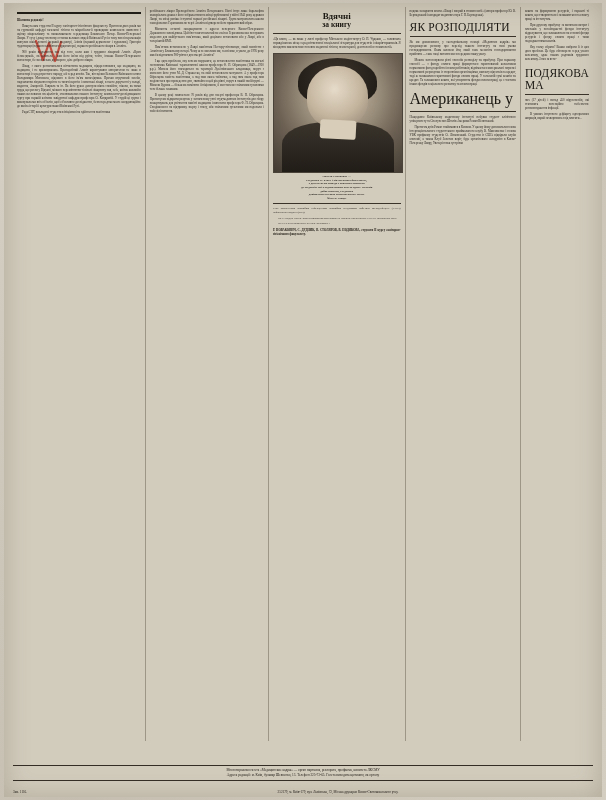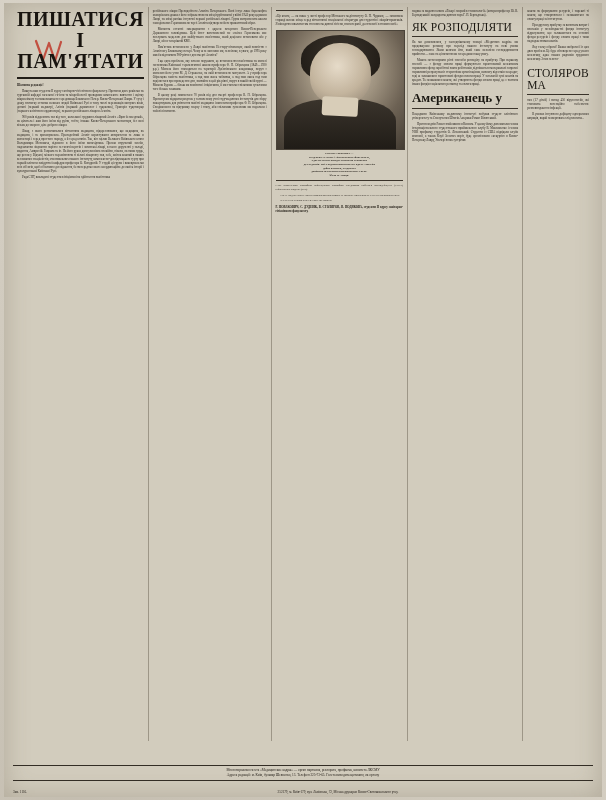--- a/index.html
+++ b/index.html
@@ -138,22 +138,22 @@
   
   .bighead{
     font-weight:normal;
     font-size:11.5px;
     line-height:1.05;
     color:#1b1812;
     margin:2px 0 3px 0;
     letter-spacing:0.2px;
   }
   .midhead{
-    font-weight:bold;
-    font-size:13px;
+    font-weight:normal;
+    font-size:16px;
     line-height:1.05;
     color:#1b1812;
     margin:5px 0 3px 0;
   }
 
   
   .byline{
     font-size:3px;
     font-weight:bold;
     line-height:1.3;
@@ -193,24 +193,20 @@
 <div class="page">
   <div class="paper">
 
     <svg class="marker" viewBox="0 0 36 26">
       <path d="M2,3 L9,22 L15,5 L21,23 L27,4" fill="none" stroke="#c0392b" stroke-width="2.2" stroke-linecap="round" stroke-linejoin="round" opacity="0.85"></path>
     </svg>
 
     <div class="cols">
 
       <div class="col c1">
-        <div class="masthead-title">
-          <span>ПИШАТИСЯ</span>
-          <span class="l2">І ПАМ'ЯТАТИ</span>
-        </div>
         <div class="rule-thick"></div>
         <div class="txt">
           <p class="bold" style="text-indent:0">Шановна редакціє!</p>
           <p>Пишуть вам студенти II курсу санітарно-гігієнічного факультету. Протягом двох років ми на гуртковій кафедрі загальної гігієни та мікробіології проводимо комплексне вивчення і оцінку мікроклімату та навколишнього середовища Ближнього Печер. Києво-Печерської Лаври. У суху і дощу спочатку останки великих людей Київської Русі в тому числі переможців минулих віків, донині (перший медиатр), Аліпія (перший дерматолог і художник), Григорія чудотворця (першого клінічного ординатора), першого російського лікаря в Агапіта.</p>
           <p>900 років віддаляють нас від того, коли жив і трудився лікарний Агапіт. «Врач безмездный», як цілитель і жив його ім'ям від руїни, тобто, інакше Києво-Печерського монастиря, без волі візьме до хворого, ціле доброго лікаря.</p>
           <p>Лікар, з якого розпочиналася вітчизняна медицина, підкреслювався, що медицина, як медицина, і не враховувалась. Преподобний Агапіт користувався авторитетом не лише в монастирі і серед простого народу, а й серед князів. Так, він зцілив Великого Київського князя Володимира Мономаха, відомого в його ім'ям винахідника. Прохав втручаний засоби, надсилаючи лікування нарізно за тисячі верстів і латинські лікарі, в нього дорученні у складі, мадонна, Амвросій. Гаврила та ін. На його руках дихнули вікна спокійно, ніколи, як ними грудь, що росли у Відхапі, мілкого перемінюючи ті вільні лікарняну нав, себе, квіток кожний в наших веслованих спеціалістів, очолювальних нашого інституту, комплексно-дослідницького гурту при першій клітини завідуючої кафедри професора О. Кондратій. У студій ці групи і виковувала ми всіх об'єктів, щоб об'єктивно дослідження, безпосередньо маєте координаційне до якоїсь історії і культури нашої Київської Русі.</p>
           <p>Рада СНТ, викладач і студенти в ініціативі на здійснення пам'ятника</p>
         </div>
       </div>
 
@@ -218,20 +214,24 @@
         <div class="txt" style="margin-top:2px">
           <p style="text-indent:0">російського лікаря Преподобного Агапіта Печерського. Нині існує лише барельєфна меморіальна дошка з його зображенням на місці зруйнованої у війні 1941 року церкви в Лаврі, на місці раніше існуючої першої російської лікарні. Група митрополита школи самодіяльних Герасимова по черзі Агапіта відтворено його прижиттєвий образ.</p>
           <p>Минають останні завершування з адреси печерного Києво-Печерського Державного заповідника. Цей бюст виготовлений по ескізах Герасимова має послужить моделлю для майбутнього пам'ятника, який доцільно встановити або у Лаврі, або в теперішній КМІ.</p>
           <p>Пам'ятник встановлено у Лаврі пам'ятник Нестору-літописцю, який повністю з Агапітом у Ближньому печері. Чому ж не мислимо ми, за всіляко, в уваги, до 1995 року мав би відзначити 900-річчя з дня смерті Агапіта?</p>
           <p>І ще одна проблема, яку хочемо порушити, це встановлення пам'ятника на могилі засновника Київської терапевтичної школи професора Ф. П. Образцова (1849—1920 р.р.). Могила його знаходиться на території Лук'янівського кладовища, поруч з могилою його учня М. Д. Стражеска, на якій встановлено монумент. А у професора Образцова замість пам'ятника, а над ним якась табличка, а над ним якась над ним поділяється про проведення дня, звичайно в цей рік рівні, поруч в нашій своїй групі — Миколи Бурова — більш ма поміняти і ініціативна, її ми станемо спільними зусиллями того більше зекавами.</p>
           <p>В цьому році зминається 70 років від дня смерті професора В. П. Образцова. Пропонуємо відкрити рахунок у зазначеному учні студ-медичних інститутів для збору пожертвувань для увічнення пам'яті медицини і виносити професора Ф. П. Образцова. Сподіваємося на підтримку зверху і знизу, аби спільними зусиллями ми подолали і наболілі питання.</p>
         </div>
       </div>
 
       <div class="col c3">
+        <div class="boxhead">
+          <span>Вдячні</span>
+          <small>за книгу</small>
+        </div>
         <div class="rule-thin"></div>
         <div class="txt">
           <p style="text-indent:0">«Ця книга, — як пише у листі професор Мінського медінституту О. П. Чудаков, — заповнила справді вагоме місце серед вітчизняної спеціальної літератури для студентів і лікарів-практиків. Я вів вдячно ввалити тим стосовно медичної гігієни, психотерапії, деонтології в стоматології»</p>
         </div>
 
         <div class="photo">
           <div class="body"></div>
           <div class="hair"></div>
           <div class="face"></div>
           <div class="collar"></div>
@@ -275,21 +275,21 @@
           <p>Протягом днів Роман знайомився в Києвом. У цьому йому допомагали голова інтернаціонального студентського приймального клубу В. Максименко і голова УВК профкому студентів О. Лісковський. Студенти із США відвідали клуби анатомії, а також Клуб Золотих воріт, буде організовано екскурсію в Києво-Печерську Лавру, Увечері юнак зустрічав</p>
         </div>
       </div>
 
       <div class="col c5">
         <div class="txt" style="margin-top:2px">
           <p style="text-indent:0">кошти на формування ресурсів, і нарешті ті кошти, що створюються і залишаються на оплату праці за інститутом.</p>
           <p>При другому прибутку за винятком витрат і платежів у позабюджетні фонди інституту відрахування, що залишаються на основні фонди ресурсів і фонду оплати праці з тими надходженнями коштів.</p>
           <p>Яку схему обрати? Важко вибрати її із цих двох проблем. Це буде обговорено серед усього колективу, адже наших радників трудового колективу. З них за вста-</p>
         </div>
-        <div class="bighead" style="margin-top:6px">СТОЛЯРОВ МА</div>
+        <div class="bighead" style="margin-top:6px">ПОДЯКОВА МА</div>
         <div class="rule-thin"></div>
         <div class="txt">
           <p style="text-indent:0">них (17 дітей) і понад 450 вірусоносіїв, які становить потенційно небезпечне розповсюдження інфекції.</p>
           <p>В умовах існуючого дефіциту одноразових шприців, вкрай захворювань слід платити...</p>
         </div>
       </div>
 
     </div>
 
     <div class="colophon">

